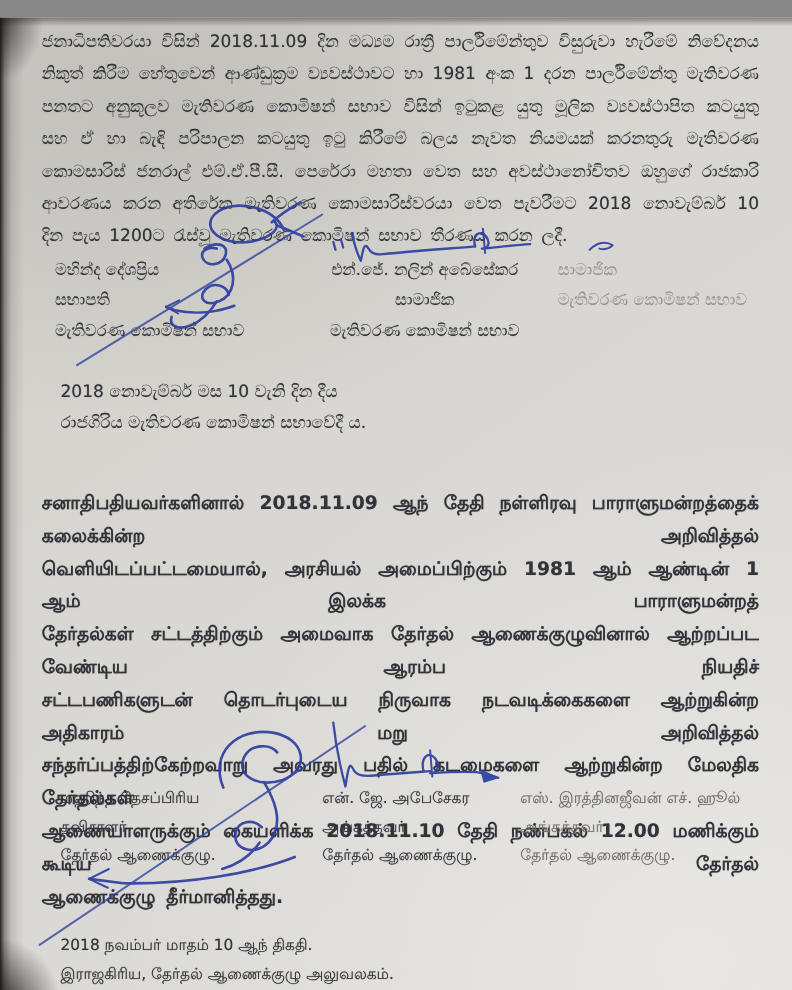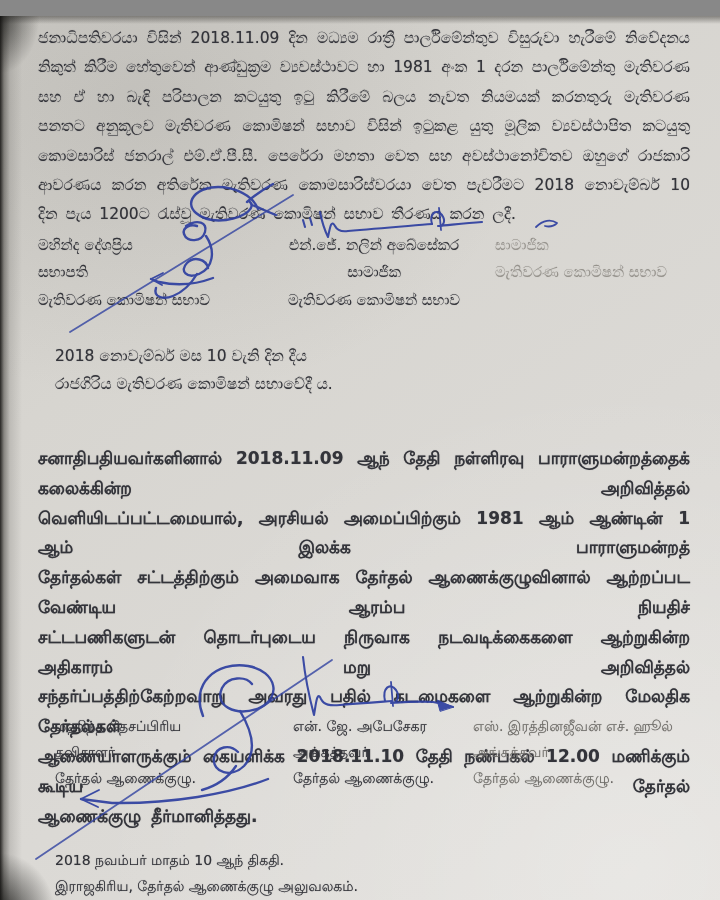--- a/index.html
+++ b/index.html
@@ -34,21 +34,21 @@
     text-align:justify;text-align-last:justify;word-spacing:3px;white-space:normal;}
   .para .pline.last{text-align-last:left;}
 
   #sinhala-para{top:8px;}
   #tamil-para{top:428px;}
   #tamil-para .pline{font-size:17px;line-height:29.8px;word-spacing:4px;font-weight:bold;}
 
   .sigrow{position:absolute;}
   .sigcol{position:absolute;top:0;}
   .sigcol div{font-size:15px;line-height:27.4px;white-space:nowrap;}
-  #sig-top{top:216px;left:0;width:652px;height:90px;}
+  #sig-top{top:216px;left:12px;width:652px;height:90px;}
   #sig-top .c1{left:38px;}
   #sig-top .c2{left:288px;text-align:center;}
   #sig-top .c3{left:495px;}
   #sig-bottom{top:697px;left:0;width:720px;height:84px;}
   #sig-bottom div{font-size:14px;line-height:26.2px;}
   #sig-bottom .c1{left:55px;}
   #sig-bottom .c2{left:293px;}
   #sig-bottom .c3{left:473px;}
 
   .dateblock{position:absolute;left:55px;}
@@ -64,22 +64,22 @@
 
 <div class="page">
   <div class="edge-top"></div>
   <div class="edge-left"></div>
   <div class="corner-tl"></div>
   <div class="corner-bl"></div>
 
   <div class="para scan-text" id="sinhala-para">
     <span class="pline">ජනාධිපතිවරයා විසින් 2018.11.09 දින මධ්‍යම රාත්‍රී පාර්ලිමේන්තුව විසුරුවා හැරීමේ නිවේදනය</span>
     <span class="pline">නිකුත් කිරීම හේතුවෙන් ආණ්ඩුක්‍රම ව්‍යවස්ථාවට හා 1981 අංක 1 දරන පාර්ලිමේන්තු මැතිවරණ</span>
+    <span class="pline">පනතට අනුකූලව මැතිවරණ කොමිෂන් සභාව විසින් ඉටුකළ යුතු මූලික ව්‍යවස්ථාපිත කටයුතු</span>
     <span class="pline">සහ ඒ හා බැඳි පරිපාලන කටයුතු ඉටු කිරීමේ බලය නැවත නියමයක් කරනතුරු මැතිවරණ</span>
-    <span class="pline">පනතට අනුකූලව මැතිවරණ කොමිෂන් සභාව විසින් ඉටුකළ යුතු මූලික ව්‍යවස්ථාපිත කටයුතු</span>
     <span class="pline">කොමසාරිස් ජනරාල් එම්.ඒ.පී.සී. පෙරේරා මහතා වෙත සහ අවස්ථානෝචිතව ඔහුගේ රාජකාරි</span>
     <span class="pline">ආවරණය කරන අතිරේක මැතිවරණ කොමසාරිස්වරයා වෙත පැවරීමට 2018 නොවැම්බර් 10</span>
     <span class="pline last">දින පැය 1200ට රැස්වූ මැතිවරණ කොමිෂන් සභාව තීරණය කරන ලදී.</span>
   </div>
 
   <div class="sigrow" id="sig-top">
     <div class="sigcol c1 scan-text">
       <div>මහින්ද දේශප්‍රිය</div>
       <div>සභාපති</div>
       <div>මැතිවරණ කොමිෂන් සභාව</div>

